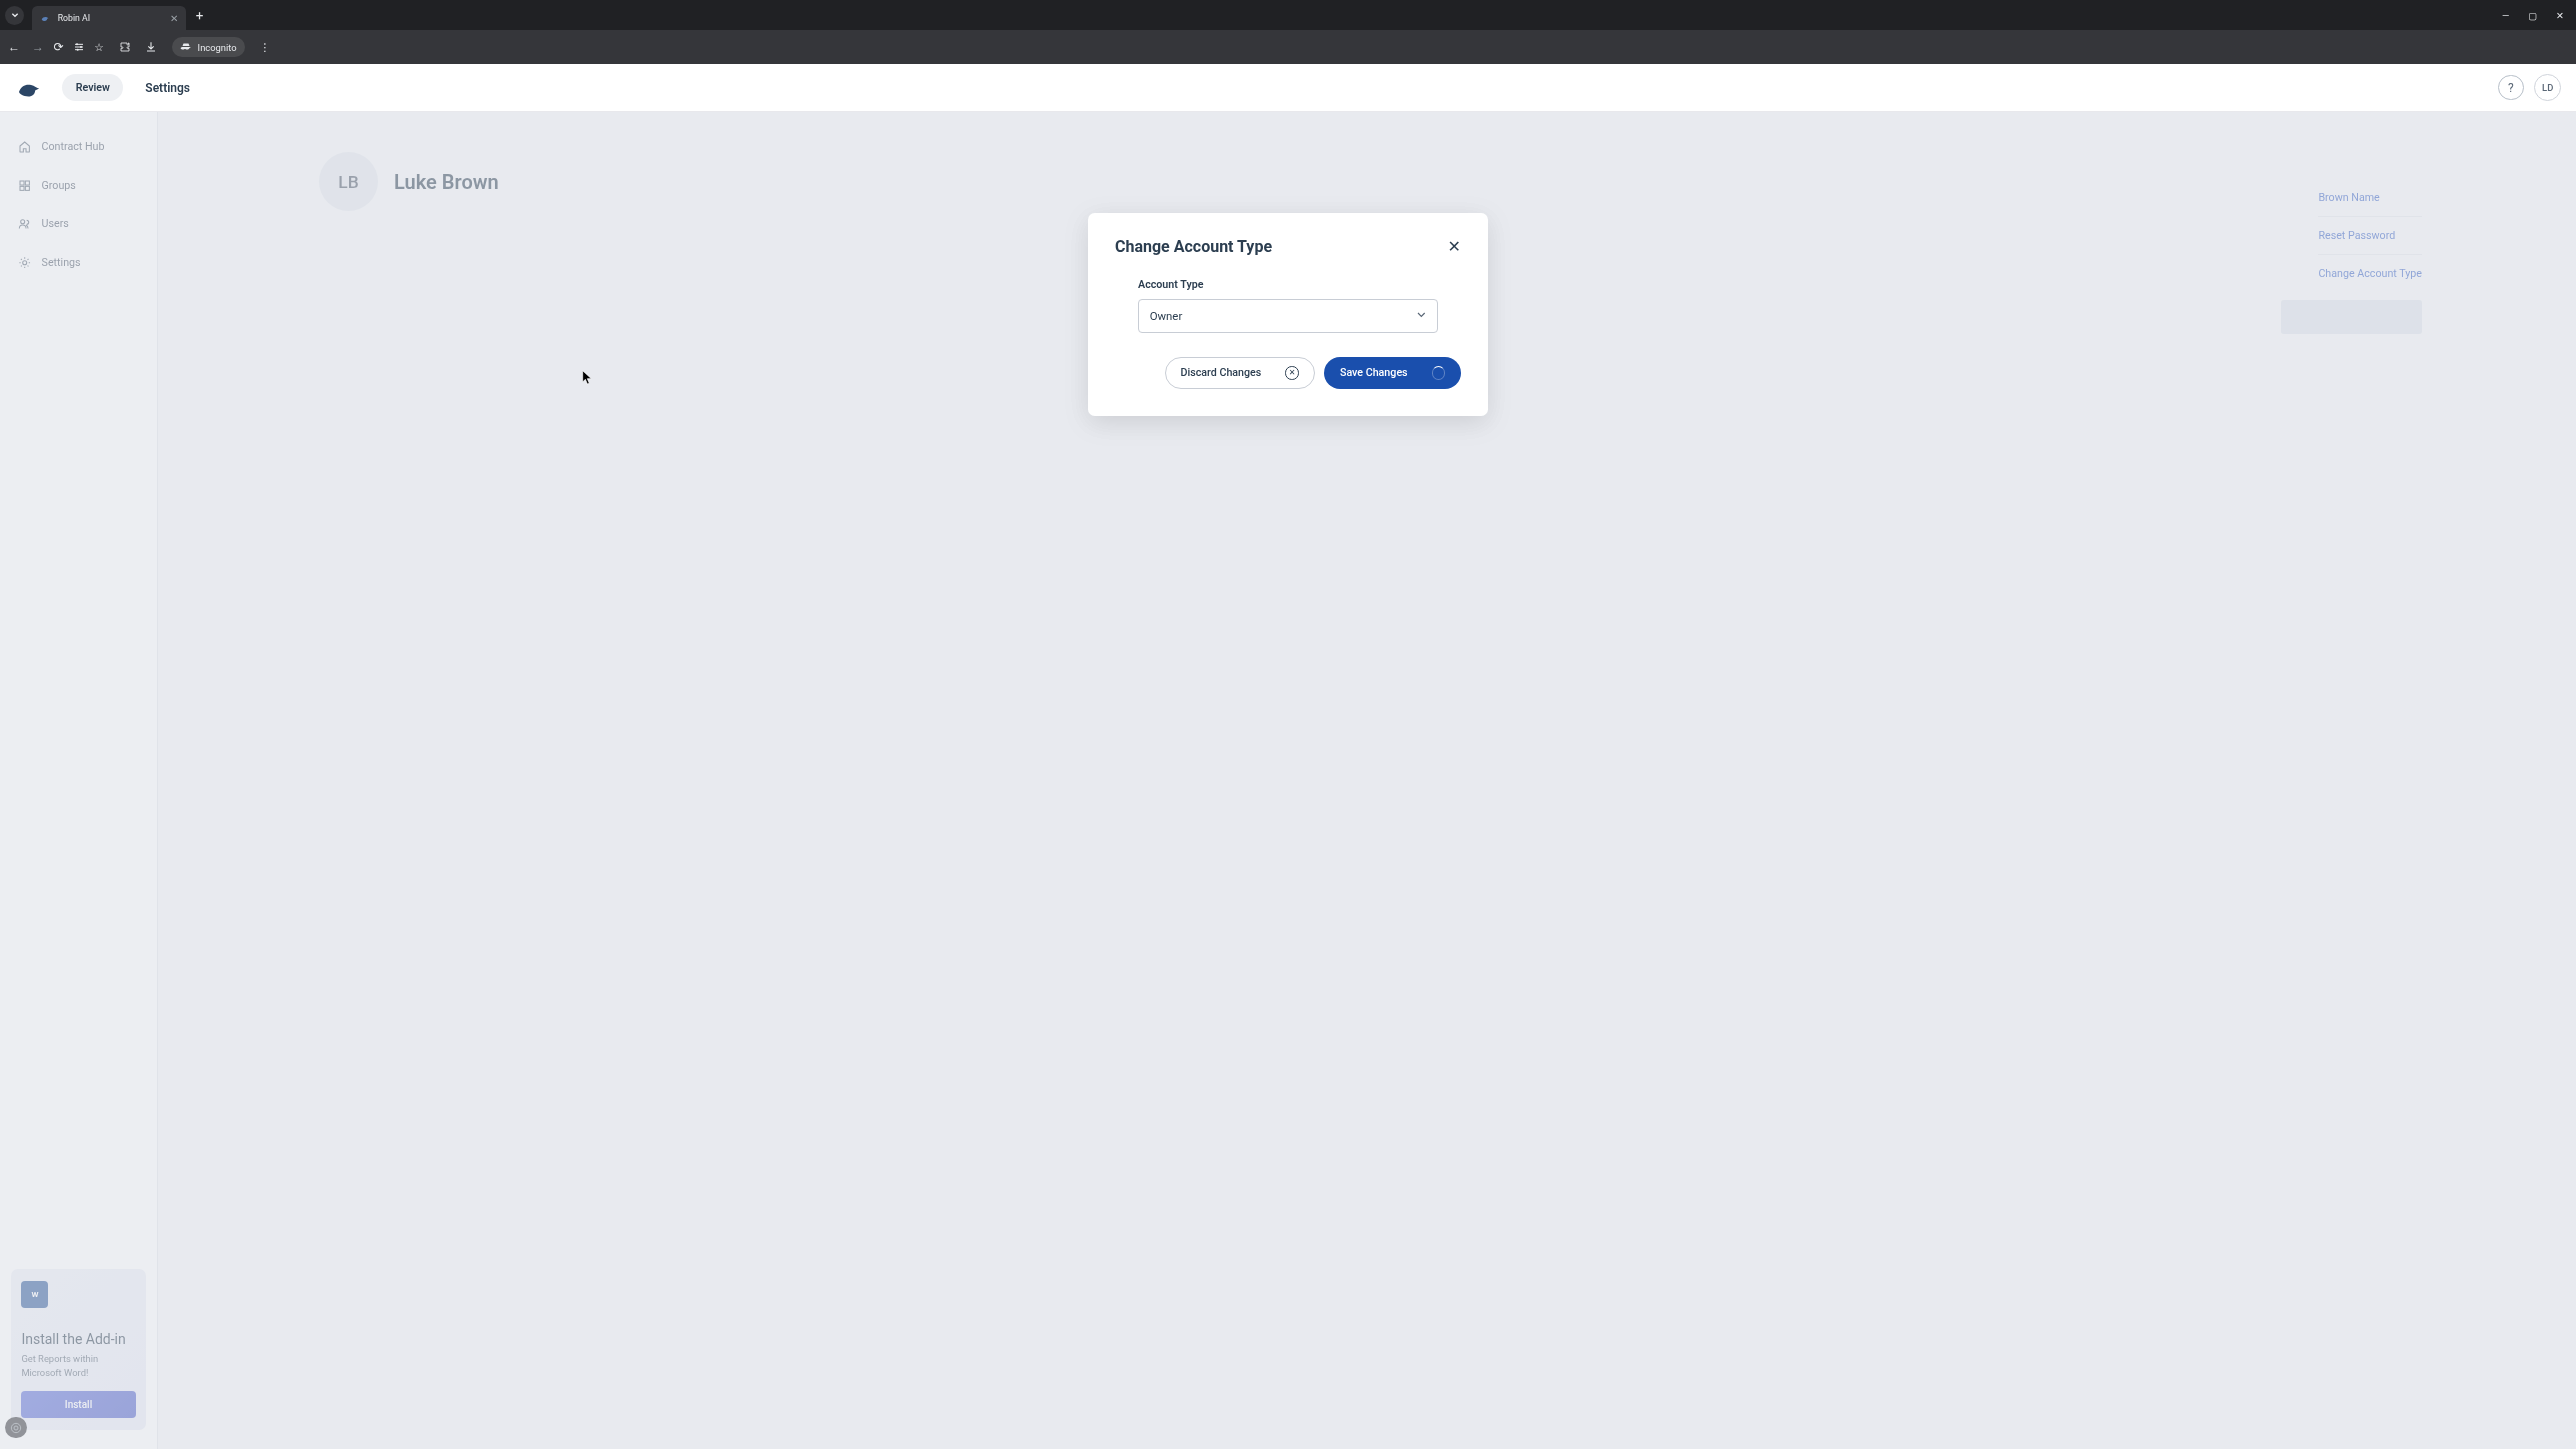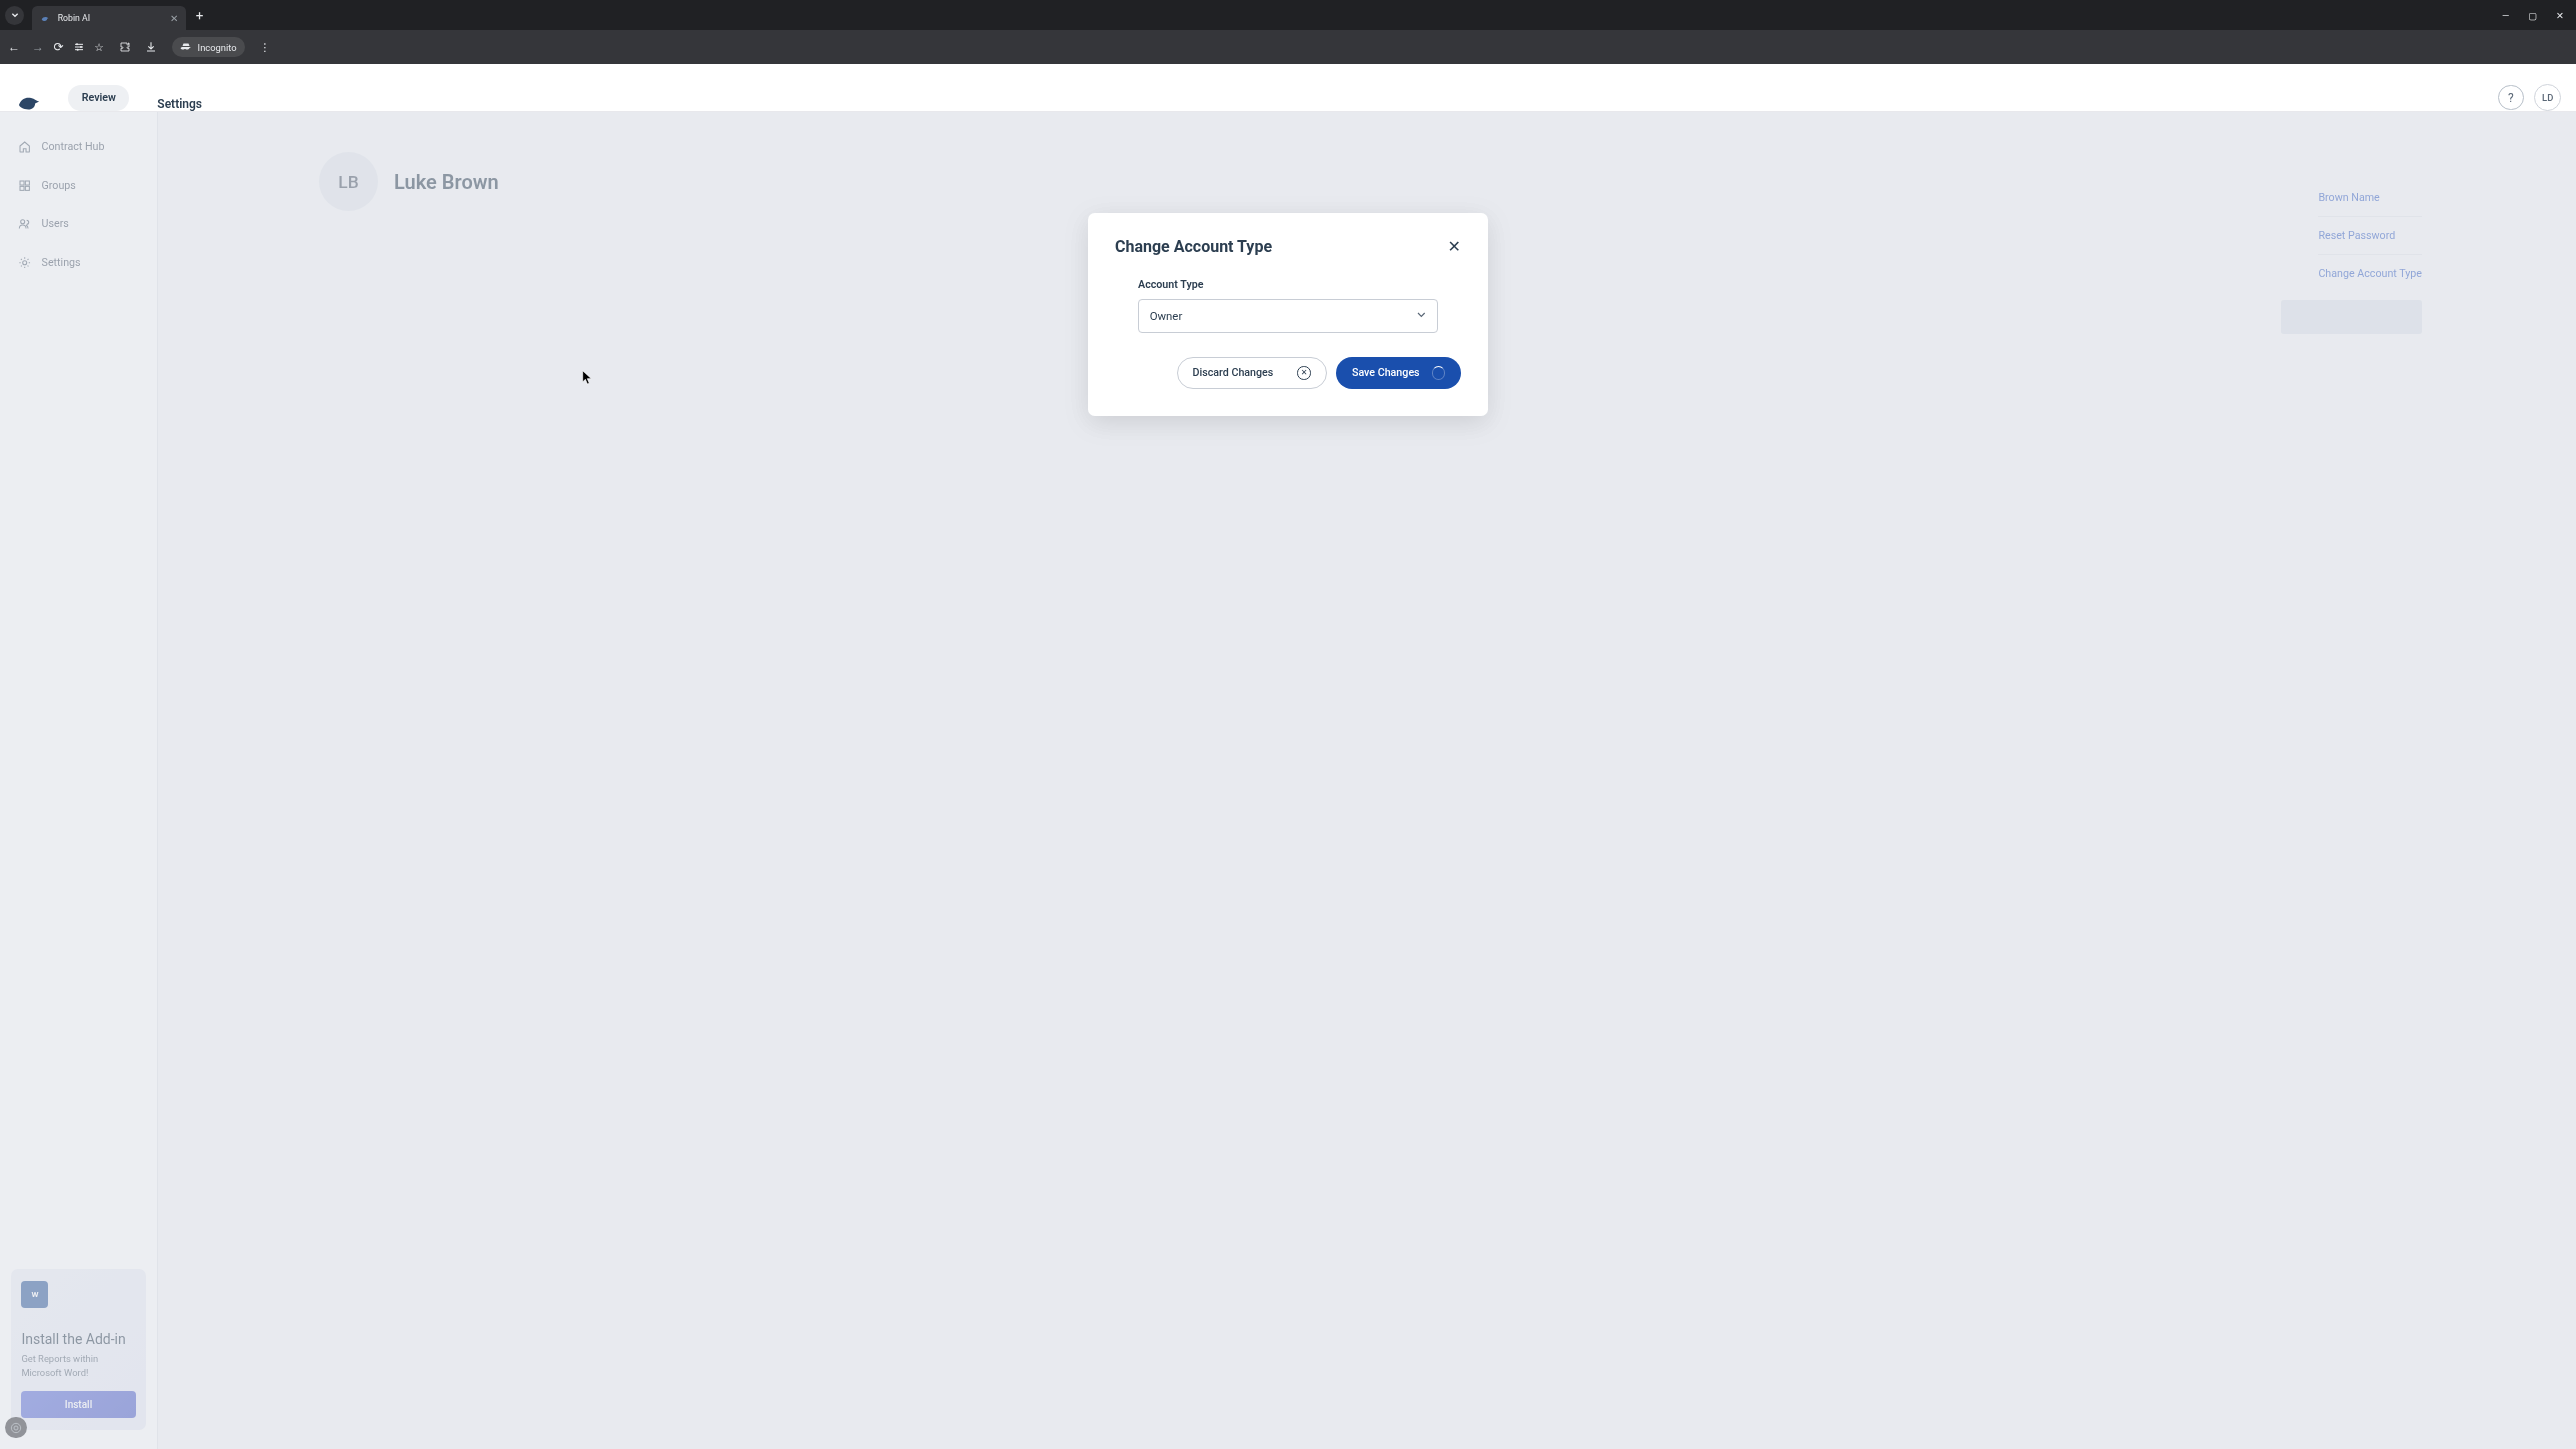--- a/index.html
+++ b/index.html
@@ -22,21 +22,21 @@
     .nav-arrow { cursor: pointer; font-size: 12px; }
     .reload { color: #e8eaed; cursor: pointer; font-size: 12px; }
     .tune-icon { color: #e8eaed; cursor: pointer; }
     .url-text { color: #c7c7c7; font-size: 10px; flex: 1; }
     .url-text .domain { color: #e8eaed; }
     .browser-actions { display: flex; gap: 14.8px; align-items: center; color: #e8eaed; }
     .incognito-badge { display: flex; align-items: center; gap: 5.4px; background: #4a4b4e; padding: 4px 8px; border-radius: 12px; font-size: 9.4px; }
     .browser-actions span, .browser-actions div { cursor: pointer; }
     
     
-    .app-header { background: #fff; height: 48px; display: flex; align-items: flex-end; padding: 0 14.8px; gap: 24px; border-bottom: 0.7px solid #e8e8ec; }
+    .app-header { background: #fff; height: 48px; display: flex; align-items: center; padding: 0 14.8px; gap: 18px; border-bottom: 0.7px solid #e8e8ec; }
     .logo-bird { color: #1f3a5f; }
     .nav-pill { background: #eef0f3; padding: 6.7px 13.4px; border-radius: 14.8px; font-size: 10.7px; font-weight: 600; color: #2c3e50; cursor: pointer; }
     .nav-text { font-size: 12px; font-weight: 600; color: #2c3e50; cursor: pointer; margin-left: 4px; }
     .header-right { margin-left: auto; display: flex; gap: 10.7px; align-items: center; }
     .help-circle { width: 25.5px; height: 25.5px; border: 1.3px solid #b7bfc9; border-radius: 50%; display: flex; align-items: center; justify-content: center; color: #5a6776; font-size: 12px; cursor: pointer; }
     .user-circle { width: 27px; height: 27px; border: 0.7px solid #d0d4db; border-radius: 50%; display: flex; align-items: center; justify-content: center; color: #5a6776; font-size: 9.4px; font-weight: 500; cursor: pointer; }
     
     
     .app-body { display: flex; height: calc(100vh - 112px); position: relative; }
     .sidebar { width: 158px; background: #fff; border-right: 0.7px solid #e4e6ea; padding: 19px 10.7px; display: flex; flex-direction: column; }
@@ -67,21 +67,21 @@
     
     .modal { background: #fff; width: 400px; border-radius: 6.7px; padding: 24px 27px 27px; box-shadow: 0 6.7px 27px rgba(0,0,0,0.12); }
     .modal-header { display: flex; justify-content: space-between; align-items: center; margin-bottom: 21.5px; }
     .modal-title { font-size: 16px; font-weight: 700; color: #2c3e50; }
     .modal-close { font-size: 16px; color: #2c3e50; cursor: pointer; background: none; border: none; }
     .field-label { font-size: 10.7px; font-weight: 600; color: #2c3e50; margin-bottom: 8px; margin-left: 23px; }
     .select-field { margin: 0 23px 24px; border: 0.7px solid #c8cdd5; border-radius: 4px; padding: 9.4px 10.7px; display: flex; justify-content: space-between; align-items: flex-start; font-size: 11.4px; color: #2c3e50; cursor: pointer; }
     .modal-actions { display: flex; justify-content: flex-end; gap: 9.4px; }
     .btn-discard { background: #fff; border: 1px solid #c8cdd5; border-radius: 17.4px; padding: 8px 14.8px; font-size: 10.7px; font-weight: 500; color: #2c3e50; cursor: pointer; display: flex; align-items: center; gap: 24px; }
     .btn-discard .x-circle { width: 13.4px; height: 13.4px; border: 1px solid #2c3e50; border-radius: 50%; display: flex; align-items: center; justify-content: center; font-size: 8px; }
-    .btn-save { background: #1a4fad; border: none; border-radius: 17.4px; padding: 8px 16px; font-size: 10.7px; font-weight: 500; color: #fff; cursor: pointer; display: flex; align-items: center; gap: 12px; }
+    .btn-save { background: #1a4fad; border: none; border-radius: 17.4px; padding: 8px 16px; font-size: 10.7px; font-weight: 500; color: #fff; cursor: pointer; display: flex; align-items: center; gap: 24px; }
     .spinner { width: 13.4px; height: 13.4px; border: 1.7px solid rgba(255,255,255,0.3); border-top-color: #fff; border-radius: 50%; animation: spin 0.8s linear infinite; }
     @keyframes spin { to { transform: rotate(360deg); } }
     
     .cursor { position: fixed; z-index: 200; pointer-events: none; }
     
     svg { display: block; }
   </style>
 </head>
 <body>
 

